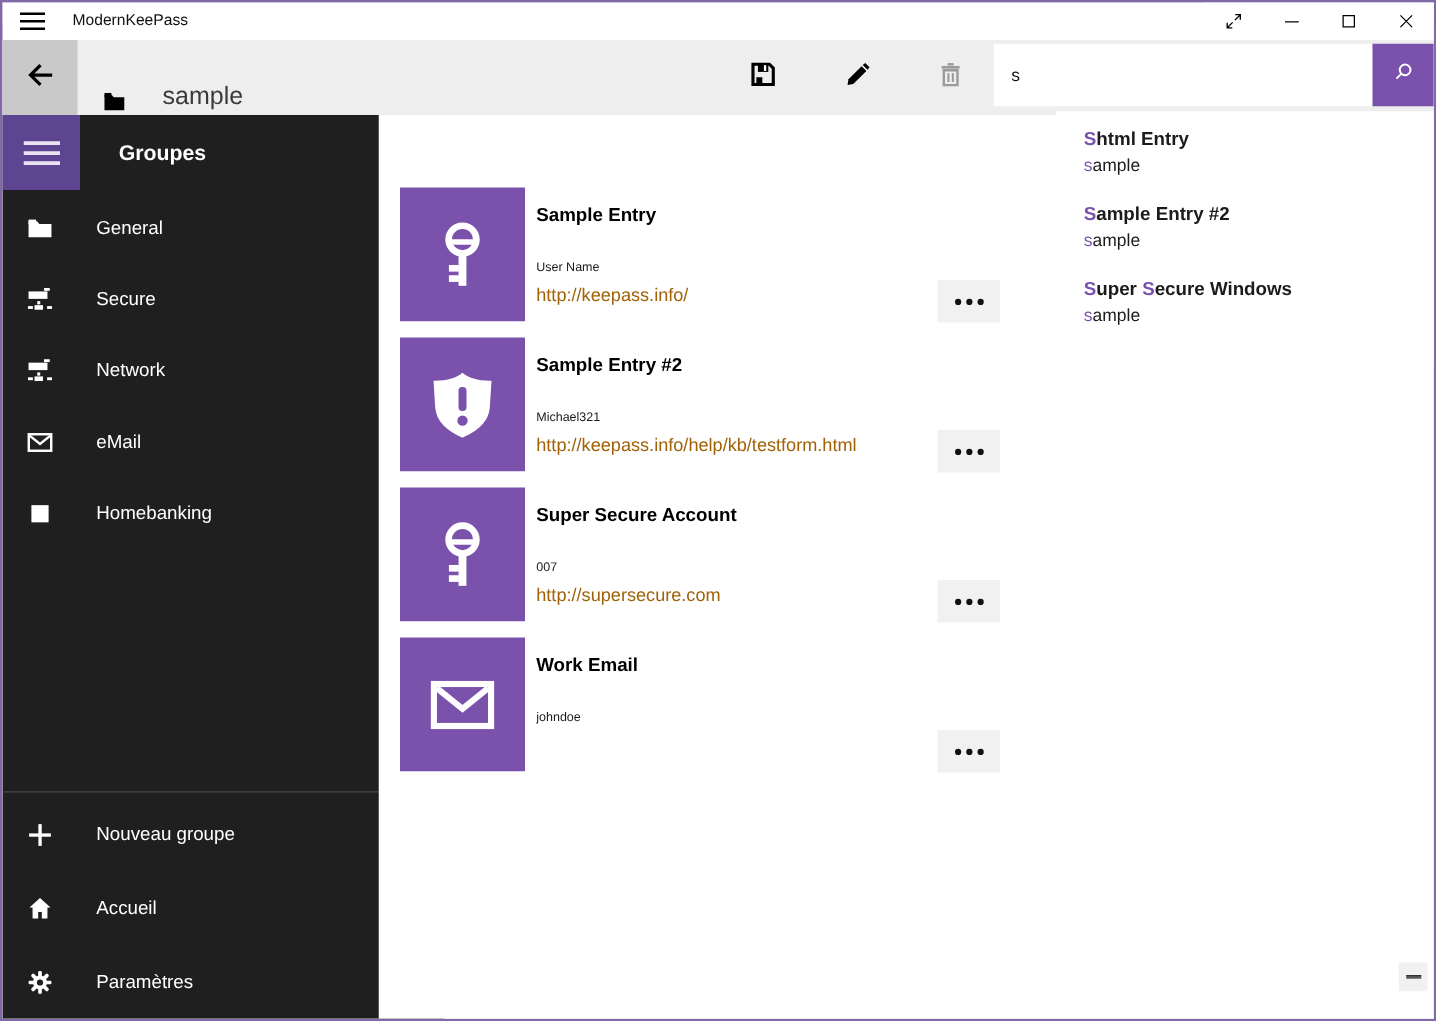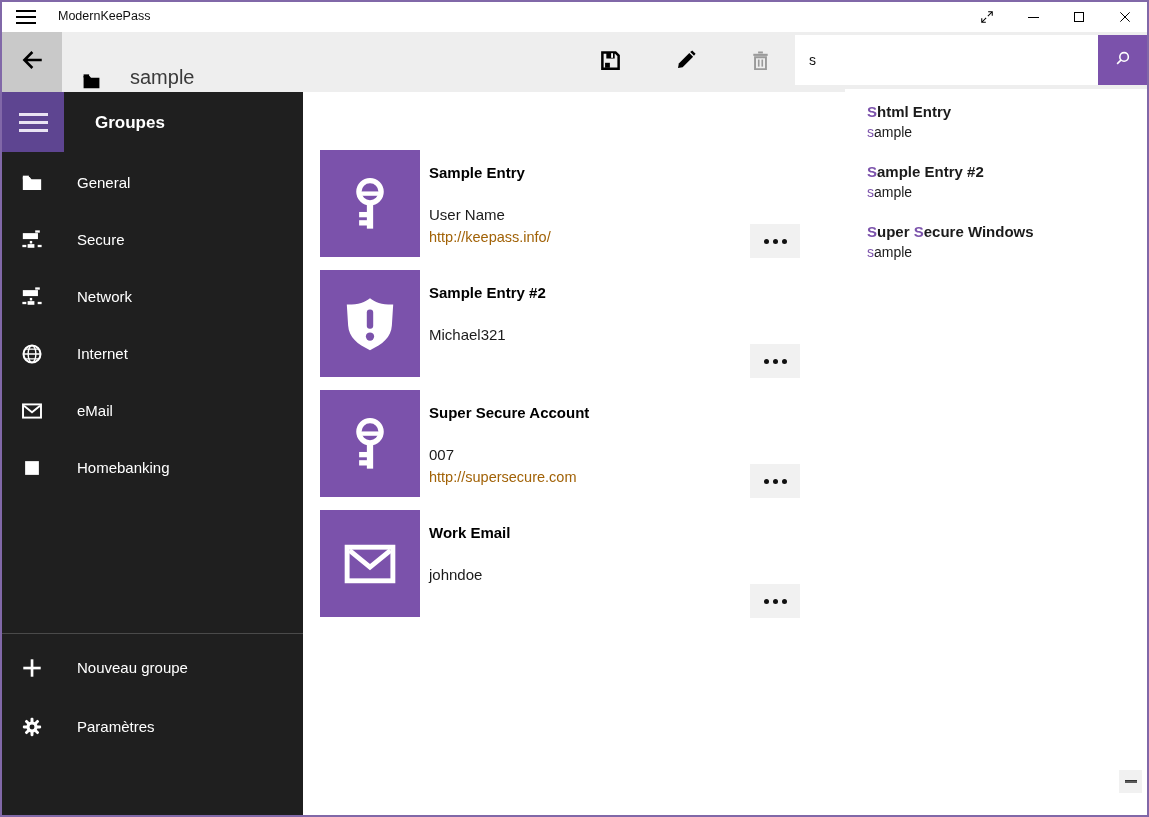--- a/index.html
+++ b/index.html
@@ -62,21 +62,21 @@
 
   
   .content{position:absolute;left:301px;top:90px;right:0;bottom:0;background:#fff;overflow:hidden;}
   .entries{padding-top:58px;margin-left:17px;}
   .entry-row{position:relative;width:510px;height:107px;margin-bottom:13px;cursor:pointer;}
   .entry-tile{position:absolute;left:0;top:0;width:100px;height:107px;background:var(--accent);
               display:flex;align-items:center;justify-content:center;color:#fff;}
   .entry-tile svg{display:block;}
   .entry-title{position:absolute;left:109px;top:13px;font-size:15px;font-weight:bold;color:#000;
                line-height:20px;white-space:nowrap;}
-  .entry-username{position:absolute;left:109px;top:55px;font-size:15px;color:#1B1B1B;
+  .entry-username{position:absolute;left:109px;top:55px;font-size:10px;color:#1B1B1B;
                   line-height:20px;white-space:nowrap;}
   .entry-url{position:absolute;left:109px;top:77px;font-size:14.5px;color:#a16207;
              line-height:20px;white-space:nowrap;}
   .more-button{position:absolute;left:430px;top:74px;width:50px;height:34px;background:#F1F1F1;
                display:flex;align-items:center;justify-content:center;gap:4px;cursor:pointer;}
   .more-button .dot{width:5px;height:5px;border-radius:50%;background:#111;}
 
   
   .suggestions{position:absolute;left:843px;top:87px;width:302px;background:#fff;
                padding:13px 0 10px 22px;}
@@ -222,30 +222,20 @@
               <rect x="15.5" y="1.5" width="5" height="2.5" fill="currentColor"></rect>
               <rect x="9.6" y="13" width="2.6" height="2.8" fill="currentColor"></rect>
               <rect x="7.2" y="16.5" width="7.4" height="4" fill="currentColor"></rect>
               <rect x="1.5" y="17.3" width="4.3" height="2.5" fill="currentColor"></rect>
               <rect x="18.2" y="17.3" width="4.3" height="2.5" fill="currentColor"></rect>
             </svg>
           </span>
     <span class="side-label">Network</span>
   </div>
 
-  <div class="side-item">
-    <span class="side-icon">
-            <svg viewBox="0 0 24 24" width="22" height="22">
-              <circle cx="12" cy="12" r="9.3" fill="none" stroke="currentColor" stroke-width="2.2"></circle>
-              <ellipse cx="12" cy="12" rx="4.2" ry="9.3" fill="none" stroke="currentColor" stroke-width="1.5"></ellipse>
-              <path d="M2.7 12h18.6M4.3 6.7h15.4M4.3 17.3h15.4" stroke="currentColor" stroke-width="1.5"></path>
-            </svg>
-          </span>
-    <span class="side-label">Internet</span>
-  </div>
 
   <div class="side-item">
     <span class="side-icon">
             <svg viewBox="0 0 24 24" width="22" height="22">
               <rect x="2.2" y="4.8" width="19.6" height="14.4" fill="none" stroke="currentColor" stroke-width="2.1"></rect>
               <path d="M3.2 6.2L12 13.3l8.8-7.1" fill="none" stroke="currentColor" stroke-width="2.1"></path>
             </svg>
           </span>
     <span class="side-label">eMail</span>
   </div>
@@ -264,20 +254,28 @@
   <div class="side-item">
     <span class="side-icon">
             <svg viewBox="0 0 24 24" width="22" height="22">
               <rect x="10.6" y="2.5" width="2.9" height="19" fill="currentColor"></rect>
               <rect x="2.5" y="10.6" width="19" height="2.9" fill="currentColor"></rect>
             </svg>
           </span>
     <span class="side-label">Nouveau groupe</span>
   </div>
 
+  <div class="side-item">
+    <span class="side-icon">
+            <svg viewBox="0 0 24 24" width="22" height="22">
+              <path d="M12 2.6L2.8 10.9h2.7v9.5h4.9v-5.6h3.2v5.6h4.9v-9.5h2.7z" fill="currentColor"></path>
+            </svg>
+          </span>
+    <span class="side-label">Accueil</span>
+  </div>
 
   <div class="side-item">
     <span class="side-icon">
             <svg viewBox="0 0 24 24" width="22" height="22">
               <g fill="currentColor">
                 <rect x="10.4" y="2" width="3.2" height="20" rx="1.2"></rect>
                 <rect x="10.4" y="2" width="3.2" height="20" rx="1.2" transform="rotate(45 12 12)"></rect>
                 <rect x="10.4" y="2" width="3.2" height="20" rx="1.2" transform="rotate(90 12 12)"></rect>
                 <rect x="10.4" y="2" width="3.2" height="20" rx="1.2" transform="rotate(135 12 12)"></rect>
                 <circle cx="12" cy="12" r="6.1"></circle>
@@ -319,20 +317,21 @@
       <span class="tile-icon">
               <svg viewBox="0 0 24 24" width="64" height="64">
                 <path d="M12 2.3c-1.7 1.5-4.8 2.5-8.7 2.4l.5 7.9c.3 4.4 3.5 7.1 8.2 9.2 4.7-2.1 7.9-4.8 8.2-9.2l.5-7.9c-3.9.1-7-.9-8.7-2.4z" fill="currentColor"></path>
                 <rect x="10.8" y="6.6" width="2.4" height="7.2" rx="1.1" fill="var(--accent)"></rect>
                 <circle cx="12" cy="16.7" r="1.55" fill="var(--accent)"></circle>
               </svg>
             </span>
     </div>
     <div class="entry-title">Sample Entry #2</div>
     <div class="entry-username">Michael321</div>
+    <div class="entry-url">http://keepass.info/help/kb/testform.html</div>
     <div class="more-button">
       <span class="dot"></span>
             <span class="dot"></span>
             <span class="dot"></span>
     </div>
   </div>
 
   <div class="entry-row">
     <div class="entry-tile">
       <span class="tile-icon">

